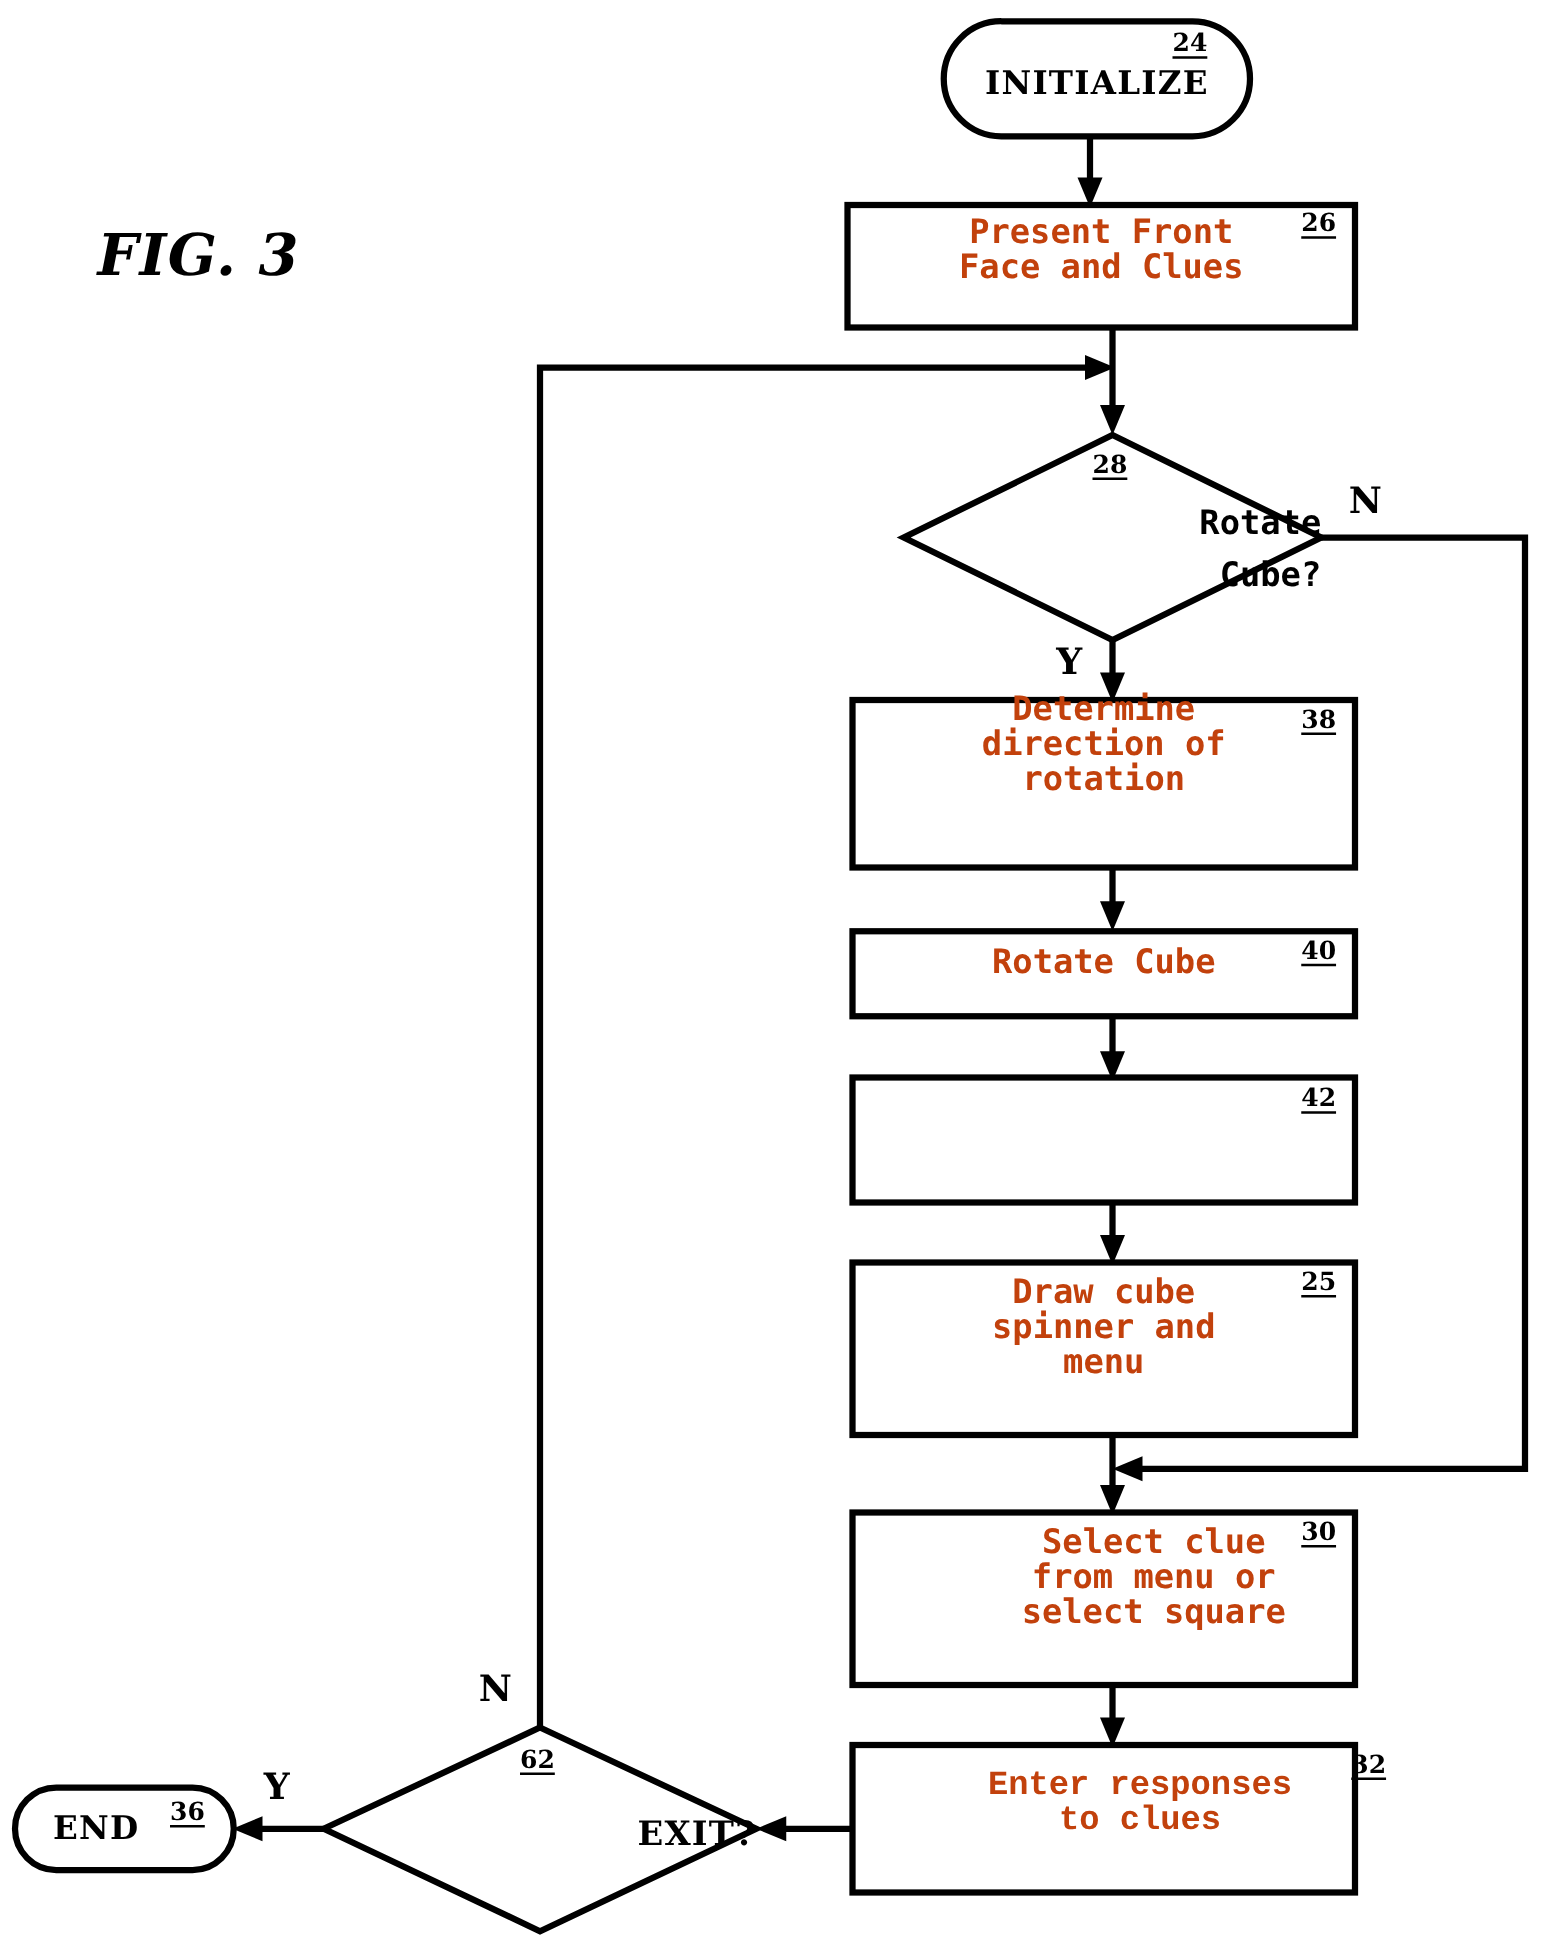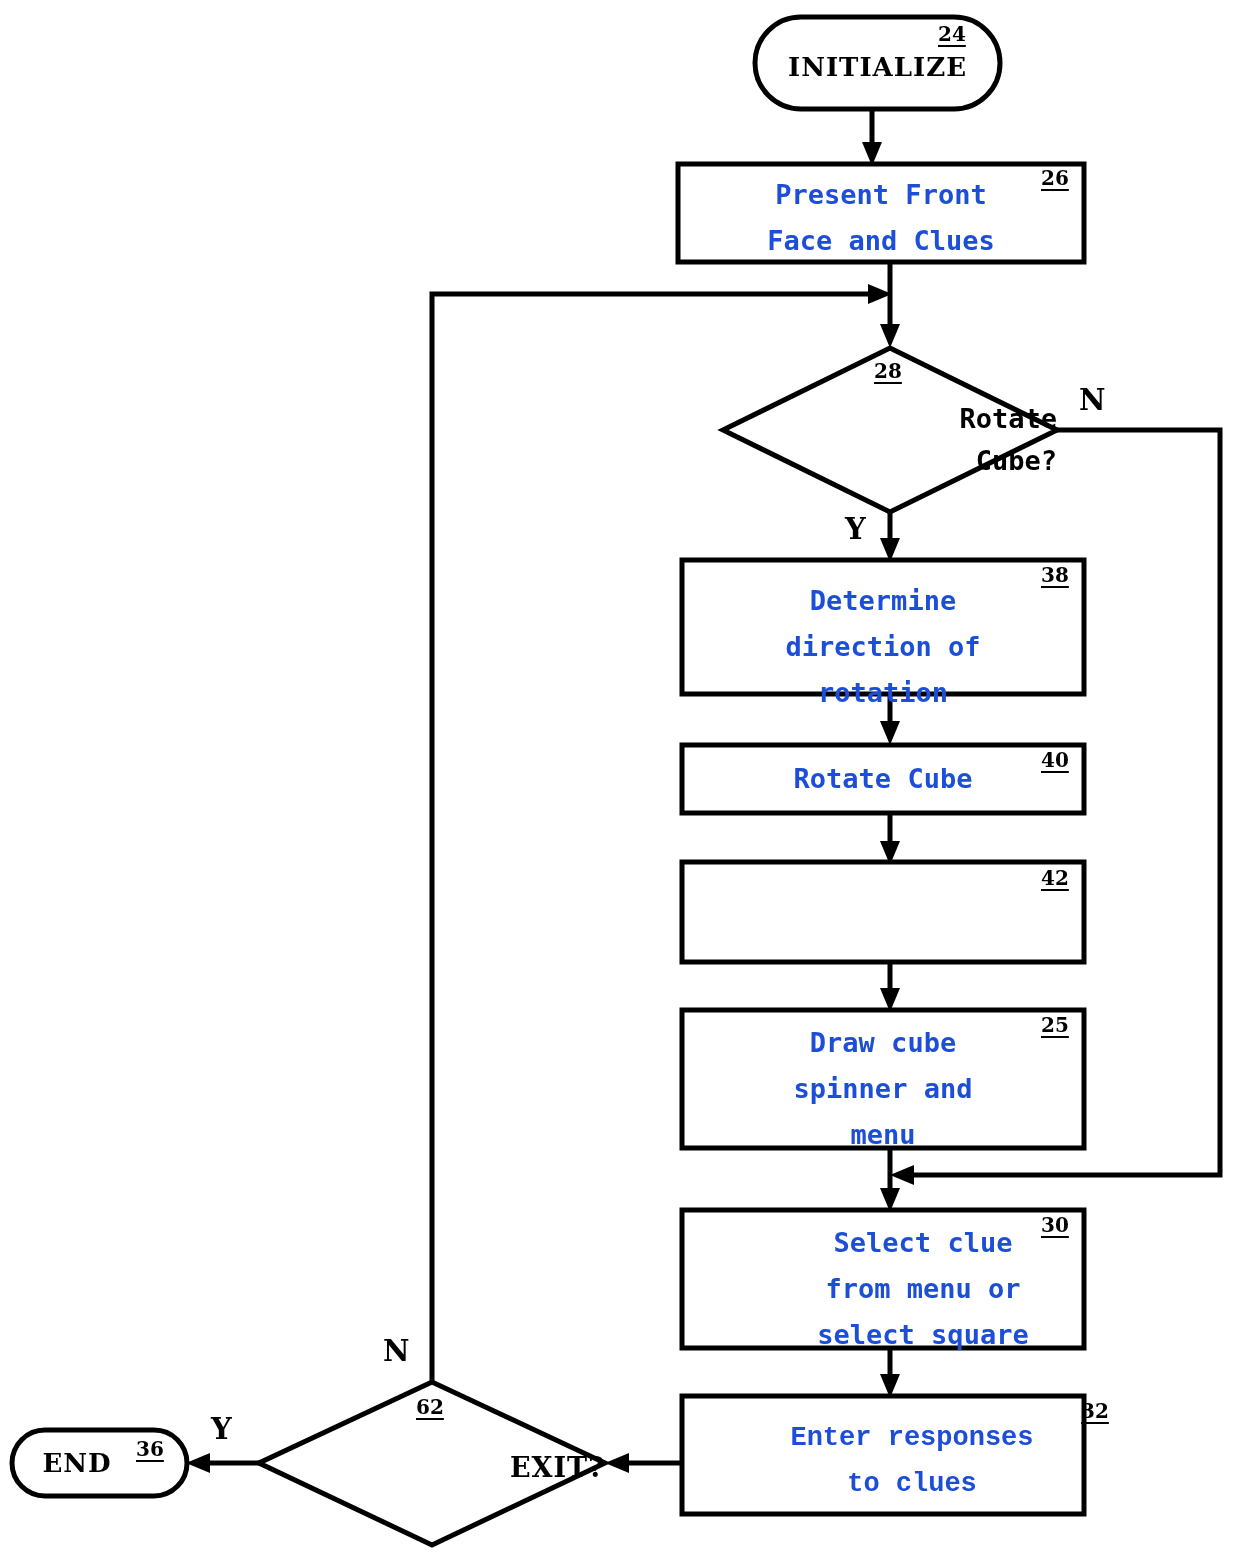--- a/index.html
+++ b/index.html
@@ -27,27 +27,27 @@
     font-family: "DejaVu Serif", "Liberation Serif", serif;
     font-style: italic;
     font-weight: 700;
     font-size: 46px;
     color: #000;
     letter-spacing: 1px;
     white-space: nowrap;
   }
   .node-text {
     position: absolute;
-    color: #1d4ed8;
+    color: #c2410c;
     text-align: center;
     white-space: pre;
     font-family: "DejaVu Sans Mono", "Liberation Mono", monospace;
     font-weight: 700;
     font-size: 27px;
-    line-height: 46px;
+    line-height: 28px;
     letter-spacing: 0px;
   }
   .term-text {
     position: absolute;
     color: #000;
     text-align: center;
     white-space: pre;
     font-family: "DejaVu Serif", "Liberation Serif", serif;
     font-weight: 700;
     font-size: 26px;
@@ -146,35 +146,36 @@
     <polygon points="605,1463 629,1453 629,1473" fill="#000000"></polygon>
 
     <polygon points="432,1382 605,1463 432,1545 259,1463" fill="#ffffff" stroke="#000000" stroke-width="5"></polygon>
 
     <line x1="259" y1="1463" x2="203" y2="1463" stroke="#000000" stroke-width="5"></line>
     <polygon points="186,1463 210,1453 210,1473" fill="#000000"></polygon>
 
     <rect x="12" y="1430" width="175" height="66" rx="33" ry="33" fill="#ffffff" stroke="#000000" stroke-width="5"></rect>
   </svg>
 
+  <div class="fig-title" style="left:78px; top:177px;">FIG. 3</div>
 
   <div class="term-text" style="left:755px; top:52px; width:245px;">INITIALIZE</div>
   <div class="ref-num" style="left:938px; top:22px;">24</div>
 
   <div class="node-text" style="left:678px; top:172px; width:406px;">Present Front
 Face and Clues</div>
   <div class="ref-num" style="left:1041px; top:166px;">26</div>
 
   <div class="ref-num" style="left:874px; top:359px;">28</div>
   <div class="diamond-text" style="left:723px; top:398px; width:334px;">Rotate
 Cube?</div>
   <div class="branch-label" style="left:1079px; top:383px;">N</div>
   <div class="branch-label" style="left:845px; top:512px;">Y</div>
 
-  <div class="node-text" style="left:682px; top:578px; width:402px;">Determine
+  <div class="node-text" style="left:682px; top:554px; width:402px;">Determine
 direction of
 rotation</div>
   <div class="ref-num" style="left:1041px; top:563px;">38</div>
 
   <div class="node-text" style="left:682px; top:756px; width:402px;">Rotate Cube</div>
   <div class="ref-num" style="left:1041px; top:748px;">40</div>
 
   <div class="ref-num" style="left:1041px; top:866px;">42</div>
 
   <div class="node-text" style="left:682px; top:1020px; width:402px;">Draw cube

